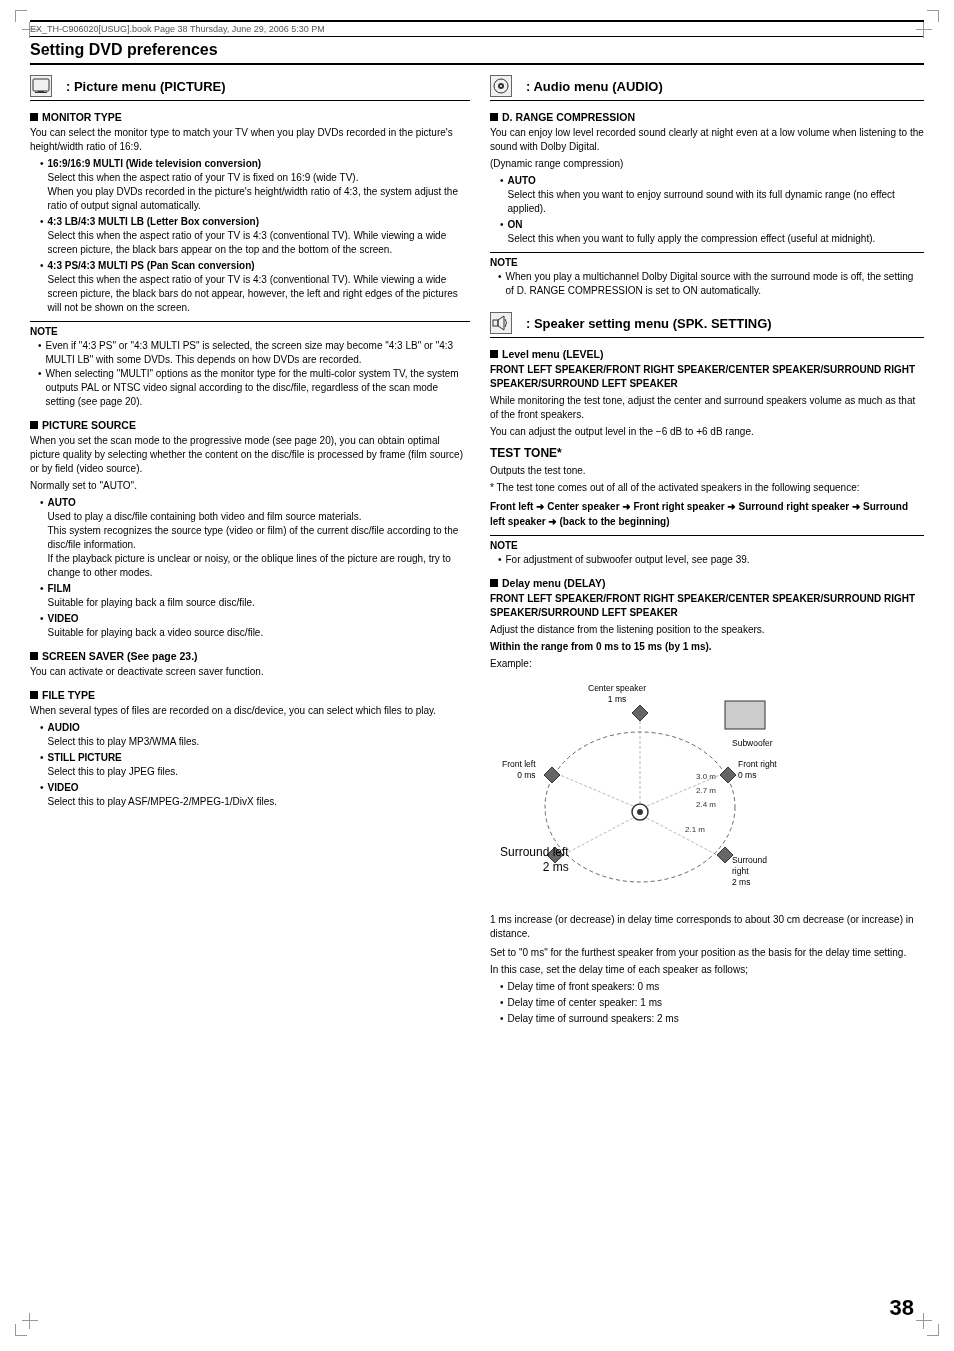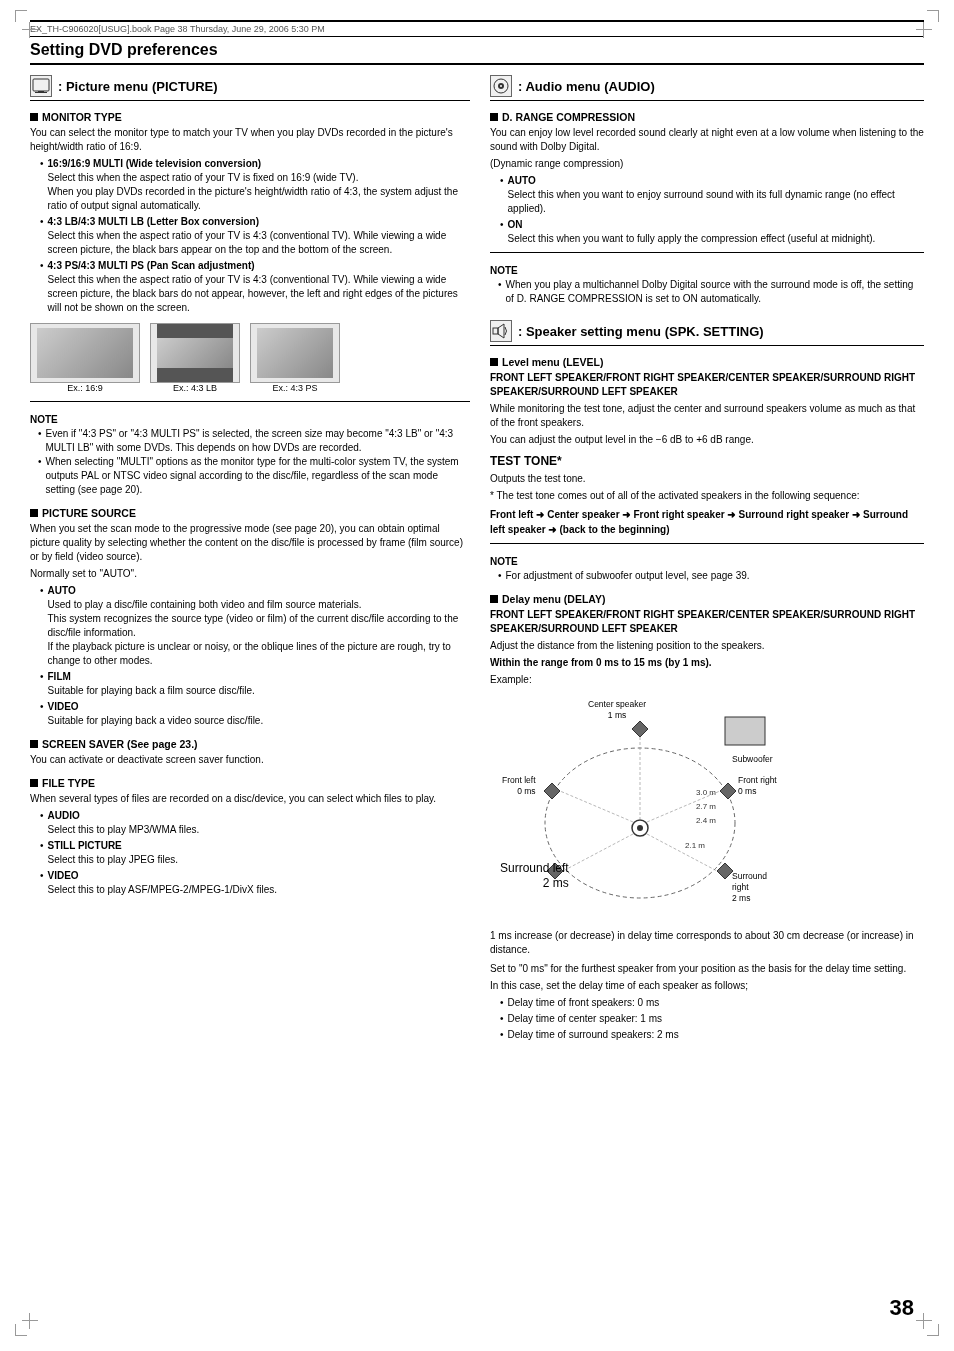--- a/index.html
+++ b/index.html
@@ -76,21 +76,21 @@
 
     
     .section-title {
       font-size: 13px;
       font-weight: bold;
       border-bottom: 1.5px solid #000;
       padding-bottom: 3px;
       margin-bottom: 8px;
       display: flex;
       align-items: center;
-      gap: 6px;
+      gap: 14px;
     }
     .section-icon {
       width: 22px; height: 22px;
       border: 1px solid #666;
       display: inline-flex;
       align-items: center;
       justify-content: center;
       font-size: 8px;
       flex-shrink: 0;
       background: #f0f0f0;
@@ -129,21 +129,21 @@
       margin-left: 10px;
       margin-bottom: 2px;
       display: flex;
       gap: 4px;
     }
     .bullet-item .bullet { flex-shrink: 0; }
     .bold { font-weight: bold; }
     .note-box {
       border-top: 1px solid #000;
       margin-top: 6px;
-      padding-top: 12px;
+      padding-top: 4px;
     }
     .note-title {
       font-size: 10px;
       font-weight: bold;
       margin-bottom: 2px;
     }
     .note-item {
       font-size: 10px;
       line-height: 1.4;
       margin-left: 8px;
@@ -249,52 +249,24 @@
       </div>
 
       <div class="bullet-item">
         <span class="bullet">•</span>
         <span><span class="bold">4:3 LB/4:3 MULTI LB (Letter Box conversion)</span><br>
         <span>Select this when the aspect ratio of your TV is 4:3 (conventional TV). While viewing a wide screen picture, the black bars appear on the top and the bottom of the screen.</span></span>
       </div>
 
       <div class="bullet-item">
         <span class="bullet">•</span>
-        <span><span class="bold">4:3 PS/4:3 MULTI PS (Pan Scan adjustment)</span><br>
+        <span><span class="bold">4:3 PS/4:3 MULTI PS (Pan Scan conversion)</span><br>
         <span>Select this when the aspect ratio of your TV is 4:3 (conventional TV). While viewing a wide screen picture, the black bars do not appear, however, the left and right edges of the pictures will not be shown on the screen.</span></span>
       </div>
 
-      <div class="tv-images">
-
-        <div class="tv-figure">
-          <div class="tv-img tv-img-wide">
-            <div style="position:absolute;top:4px;bottom:4px;left:6px;right:6px;background:#aaa;"></div>
-            <div style="position:absolute;top:4px;bottom:4px;left:6px;right:6px;background:linear-gradient(135deg,#ccc 0%,#888 100%);"></div>
-          </div>
-          <span>Ex.: 16:9</span>
-        </div>
-
-        <div class="tv-figure">
-          <div class="tv-img">
-            <div style="position:absolute;top:0;bottom:0;left:6px;right:6px;">
-              <div style="position:absolute;top:0;height:14px;left:0;right:0;background:#555;"></div>
-              <div style="position:absolute;top:14px;bottom:14px;left:0;right:0;background:linear-gradient(135deg,#ccc 0%,#888 100%);"></div>
-              <div style="position:absolute;bottom:0;height:14px;left:0;right:0;background:#555;"></div>
-            </div>
-          </div>
-          <span>Ex.: 4:3 LB</span>
-        </div>
-
-        <div class="tv-figure">
-          <div class="tv-img">
-            <div style="position:absolute;top:4px;bottom:4px;left:6px;right:6px;background:linear-gradient(135deg,#ccc 0%,#888 100%);"></div>
-          </div>
-          <span>Ex.: 4:3 PS</span>
-        </div>
-      </div>
 
       <div class="note-box">
         <div class="note-title">NOTE</div>
         <div class="note-item">
           <span>•</span>
           <span>Even if "4:3 PS" or "4:3 MULTI PS" is selected, the screen size may become "4:3 LB" or "4:3 MULTI LB" with some DVDs. This depends on how DVDs are recorded.</span>
         </div>
         <div class="note-item">
           <span>•</span>
           <span>When selecting "MULTI" options as the monitor type for the multi-color system TV, the system outputs PAL or NTSC video signal according to the disc/file, regardless of the scan mode setting (see page 20).</span>

